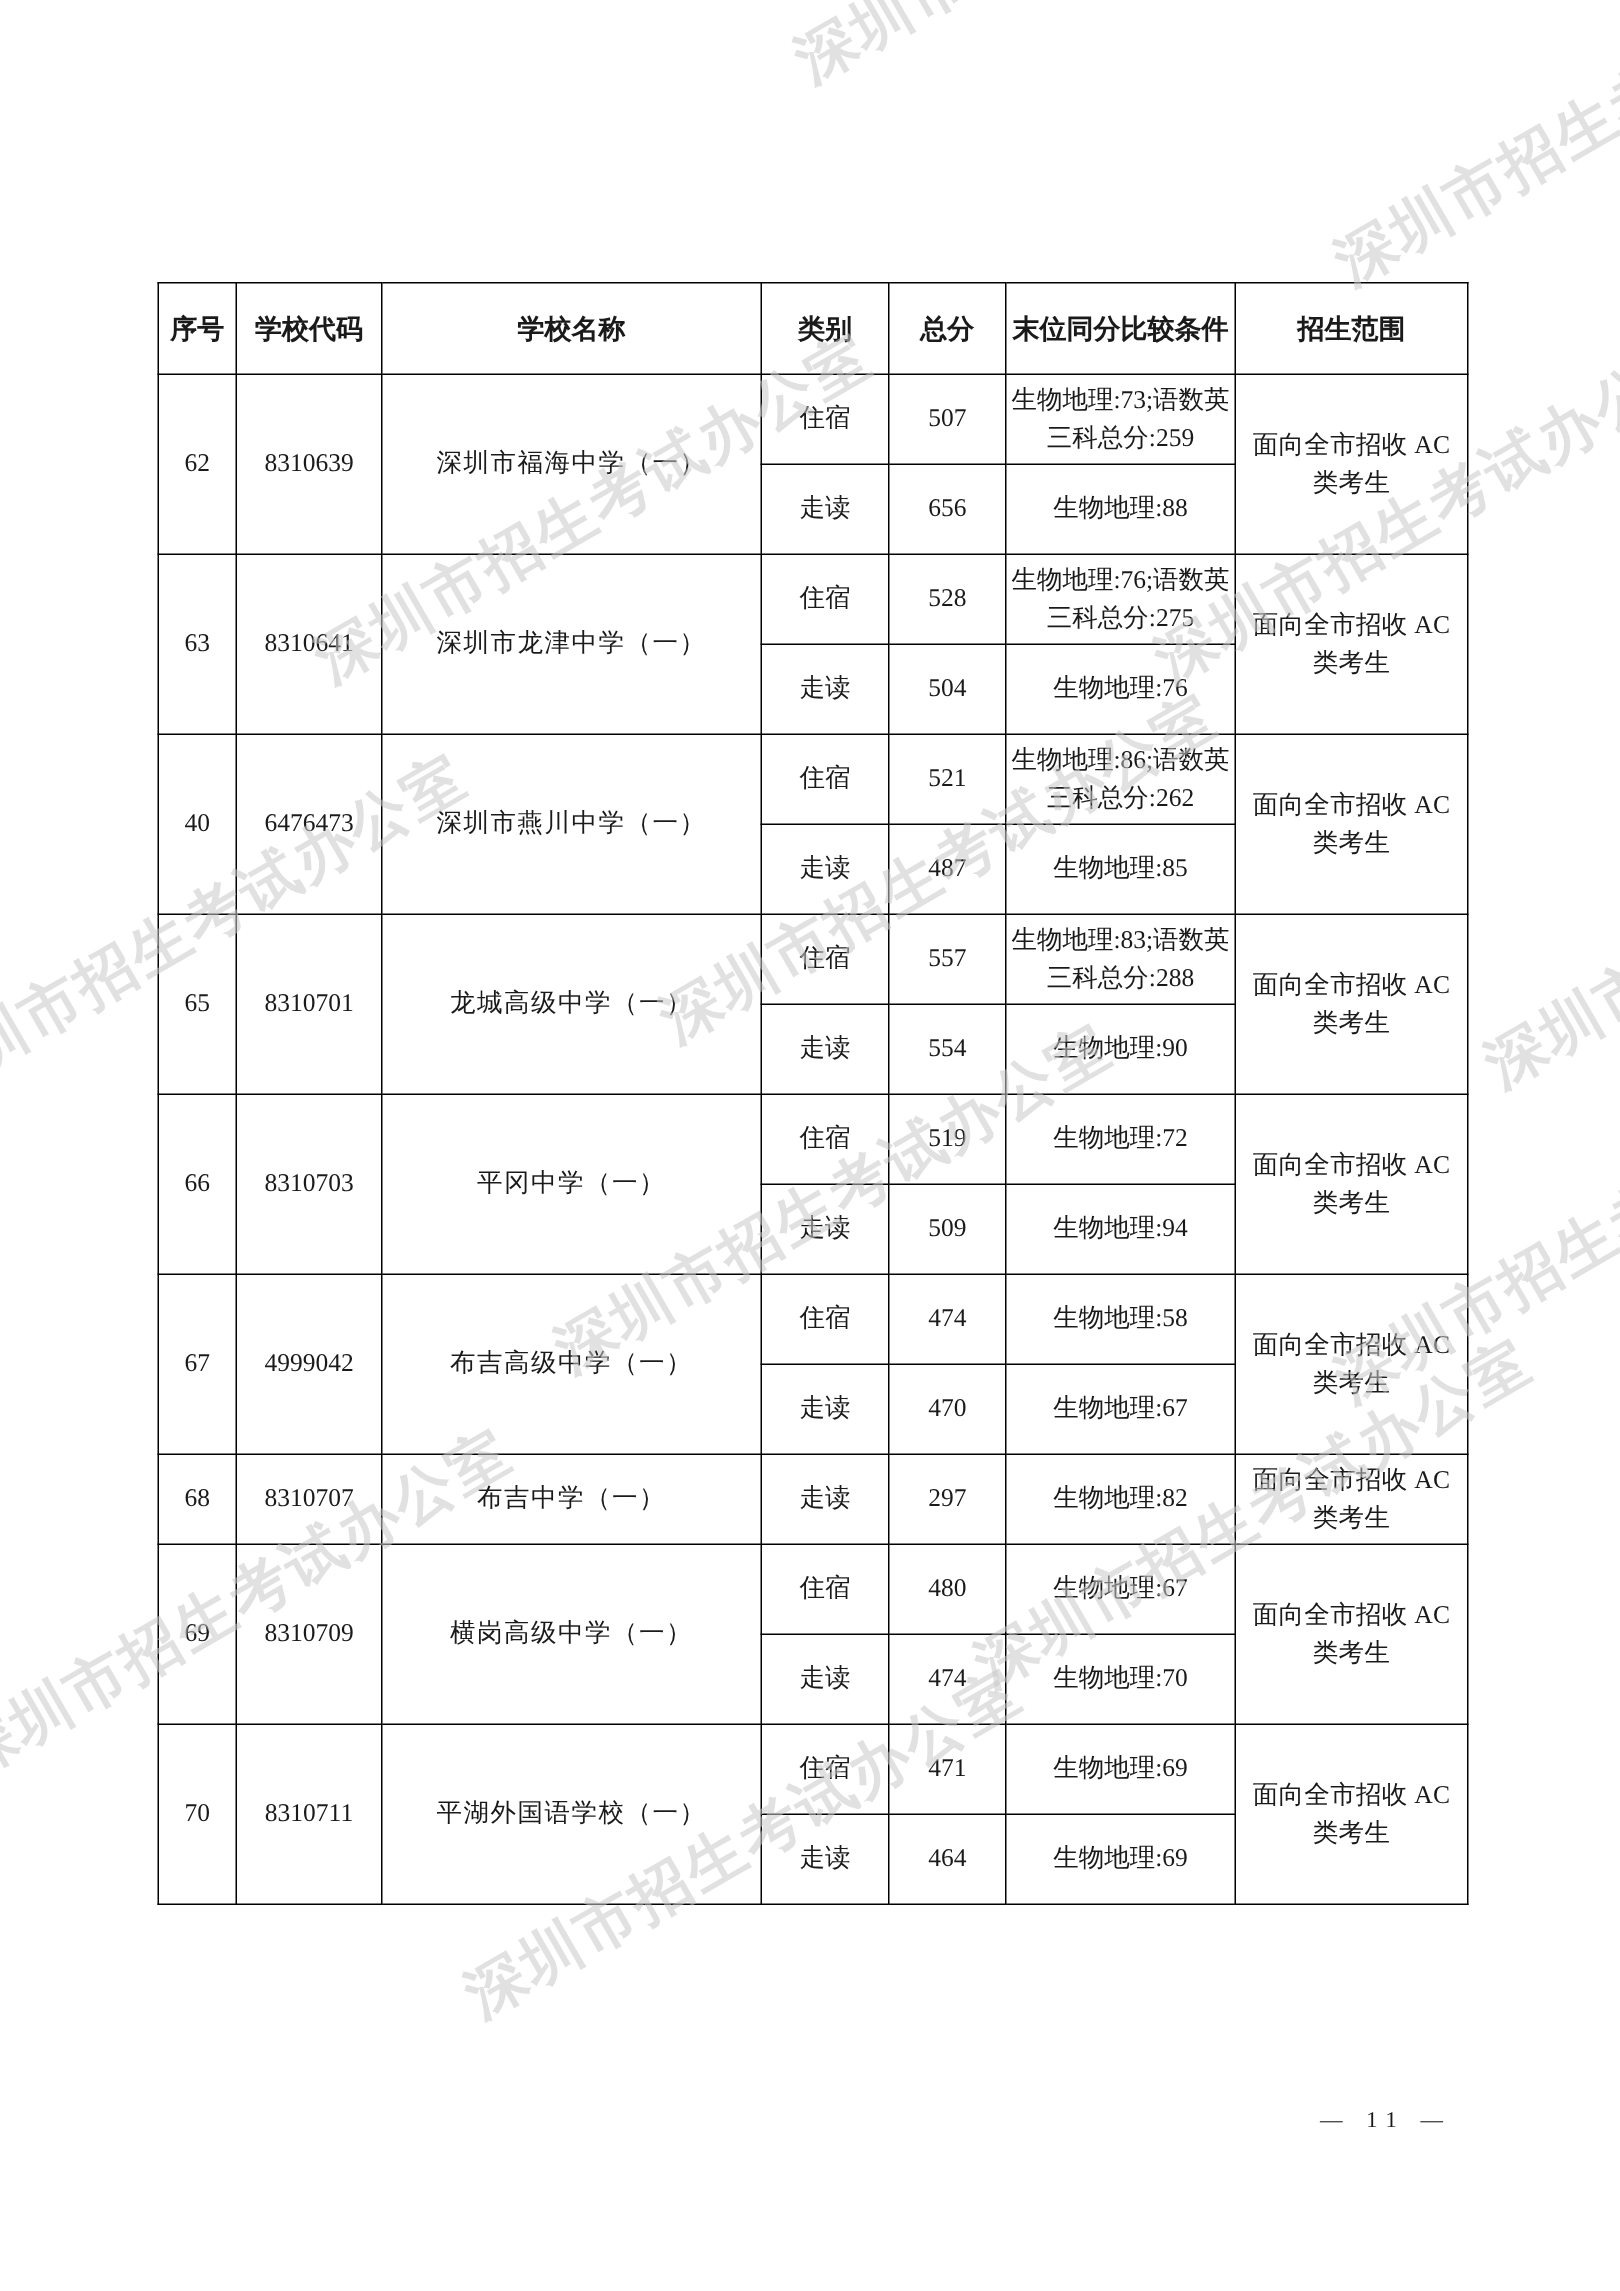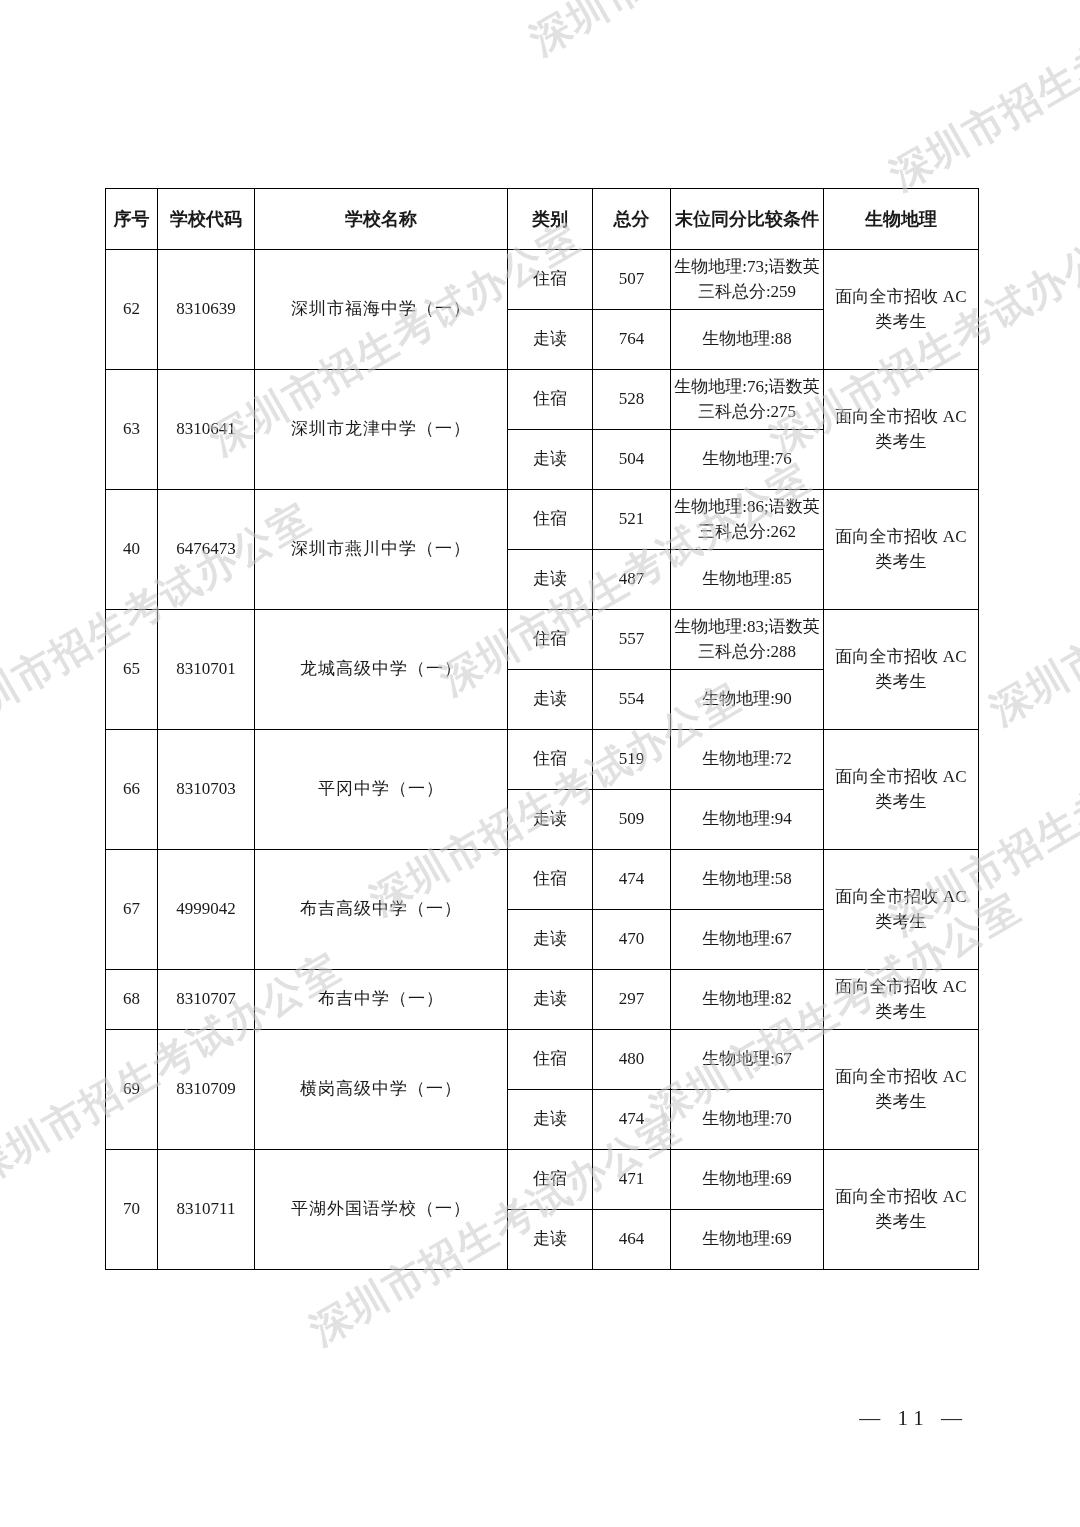--- a/index.html
+++ b/index.html
@@ -87,21 +87,21 @@
   td.cond { font-size: 15.5px; line-height: 1.35; padding: 3px 4px; }
   td.range { font-size: 16px; line-height: 1.4; padding: 3px 6px; letter-spacing: .2px;}
 
   .row-h { height: 60px; }
 
   
   .page-number {
     position: absolute;
     right: 112px;
     top: 1406px;
-    font-size: 21px;
+    font-size: 15px;
     letter-spacing: 6px;
     z-index: 3;
   }
 </style>
 </head>
 <body>
 
 <div class="page">
 
   <div class="wm-layer" id="wm-layer">
@@ -131,36 +131,36 @@
           <col class="c-range">
       </colgroup>
       <thead>
         <tr>
           <th>序号</th>
           <th>学校代码</th>
           <th>学校名称</th>
           <th>类别</th>
           <th>总分</th>
           <th>末位同分比较条件</th>
-          <th>生物地理</th>
+          <th>招生范围</th>
         </tr>
       </thead>
       <tbody id="table-body">
           <tr class="row-h">
             <td class="no" rowspan="2">62</td>
             <td class="code" rowspan="2">8310639</td>
             <td class="name" rowspan="2">深圳市福海中学（一）</td>
             <td class="type">住宿</td>
             <td class="score">507</td>
             <td class="cond">生物地理:73;语数英<br>三科总分:259</td>
             <td class="range" rowspan="2">面向全市招收 AC 类考生</td>
           </tr>
           <tr class="row-h">
             <td class="type">走读</td>
-            <td class="score">764</td>
+            <td class="score">656</td>
             <td class="cond">生物地理:88</td>
           </tr>
           <tr class="row-h">
             <td class="no" rowspan="2">63</td>
             <td class="code" rowspan="2">8310641</td>
             <td class="name" rowspan="2">深圳市龙津中学（一）</td>
             <td class="type">住宿</td>
             <td class="score">528</td>
             <td class="cond">生物地理:76;语数英<br>三科总分:275</td>
             <td class="range" rowspan="2">面向全市招收 AC 类考生</td>

